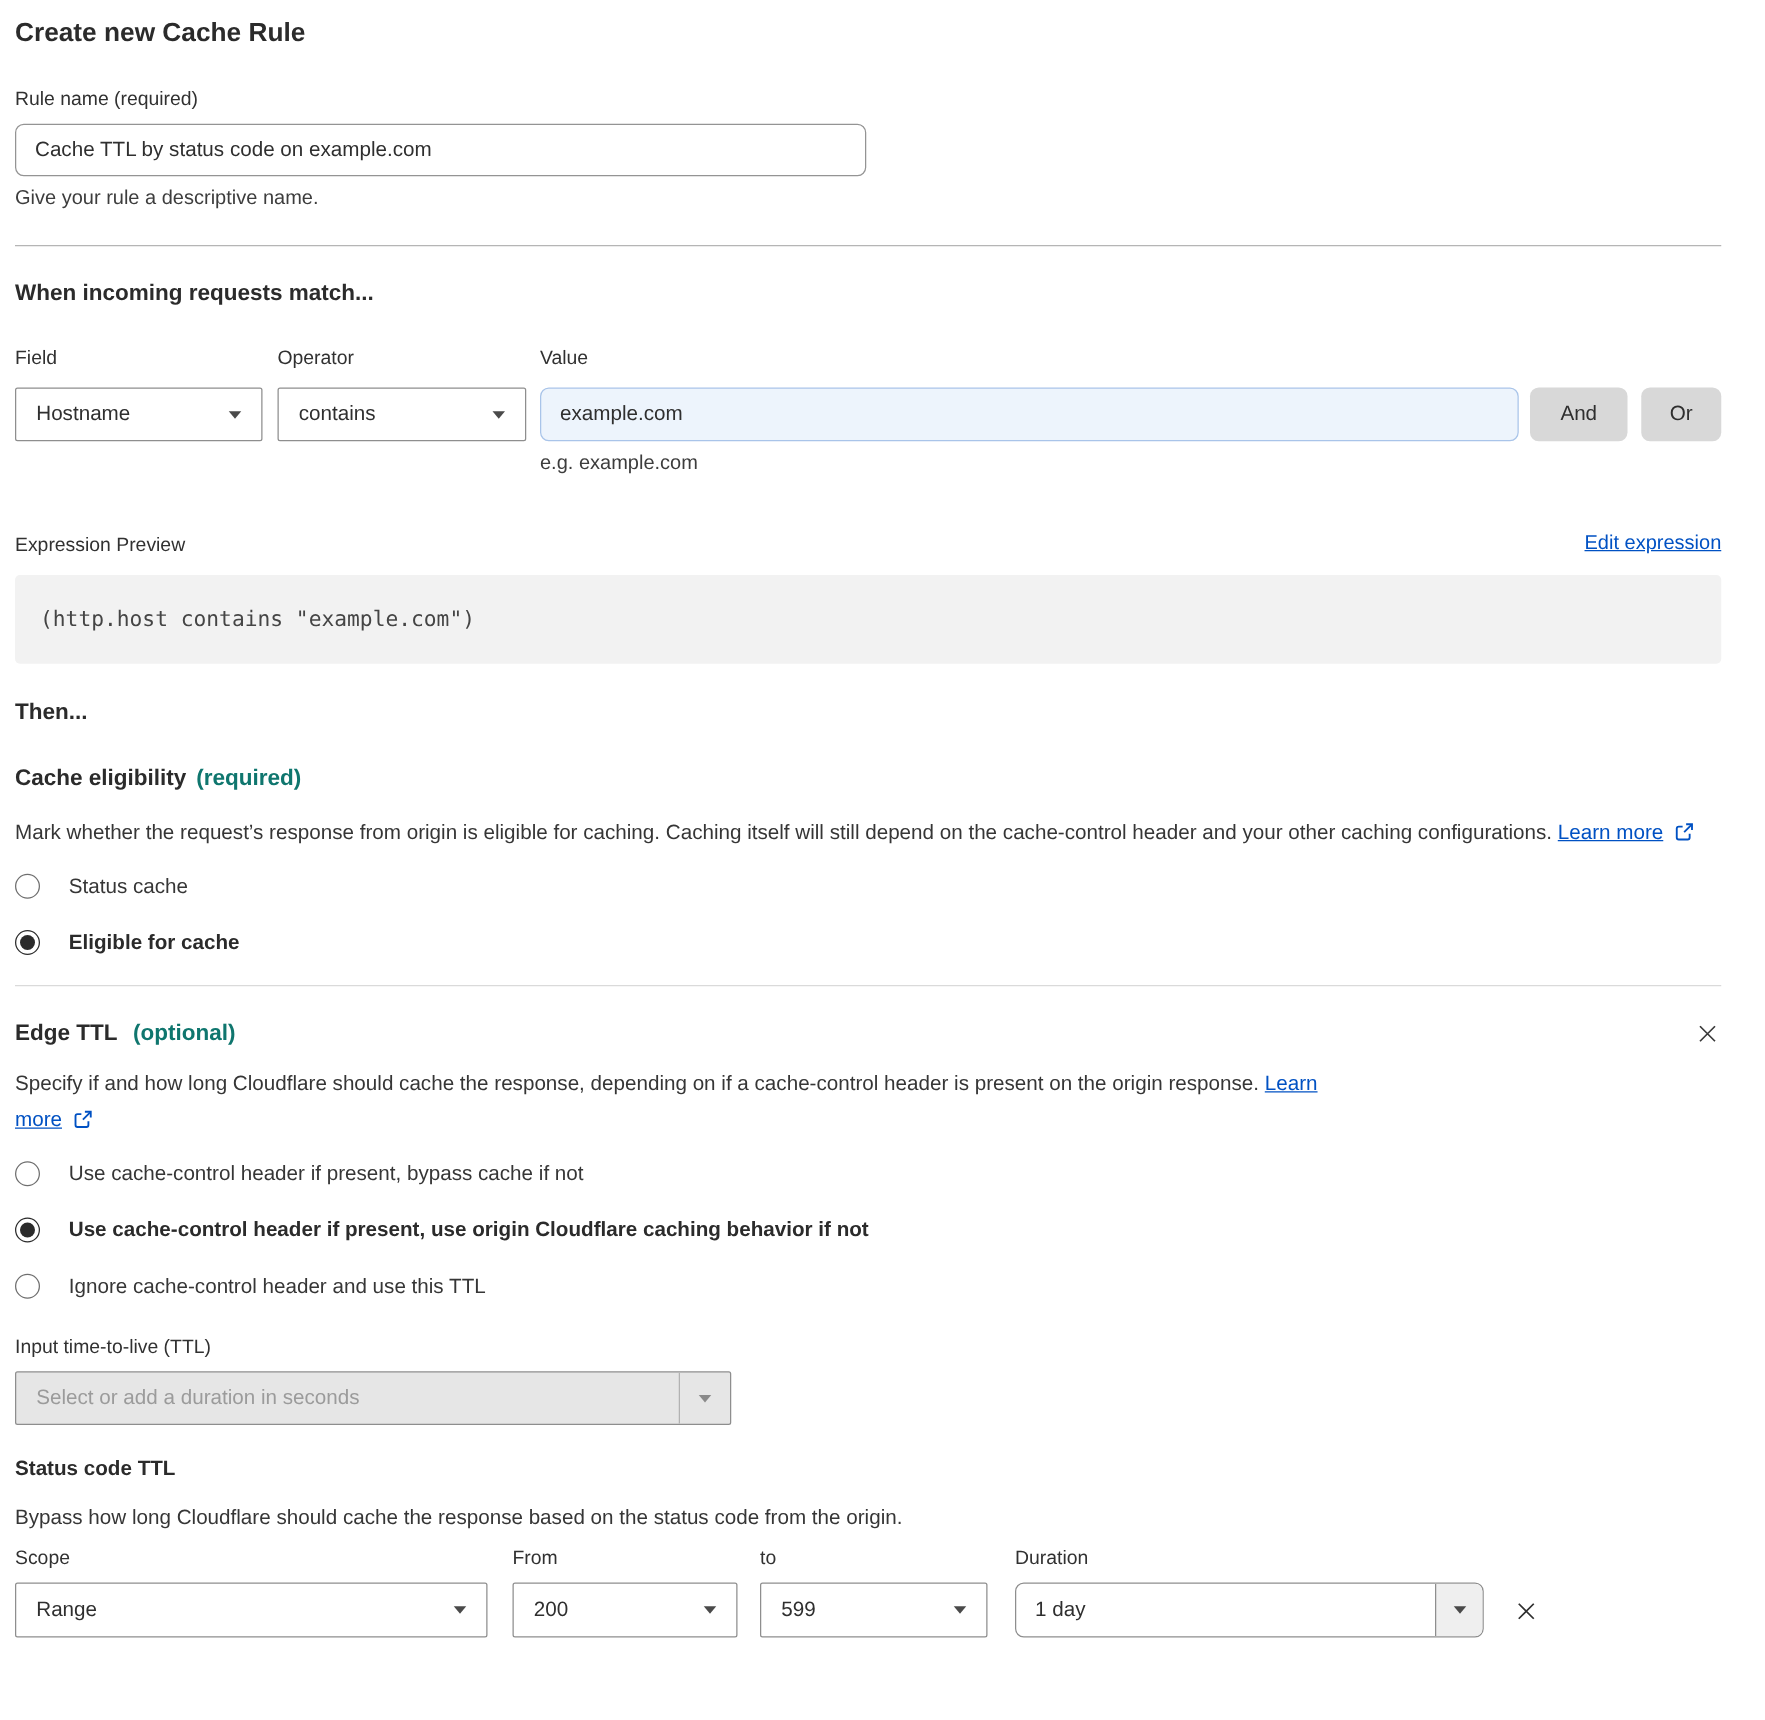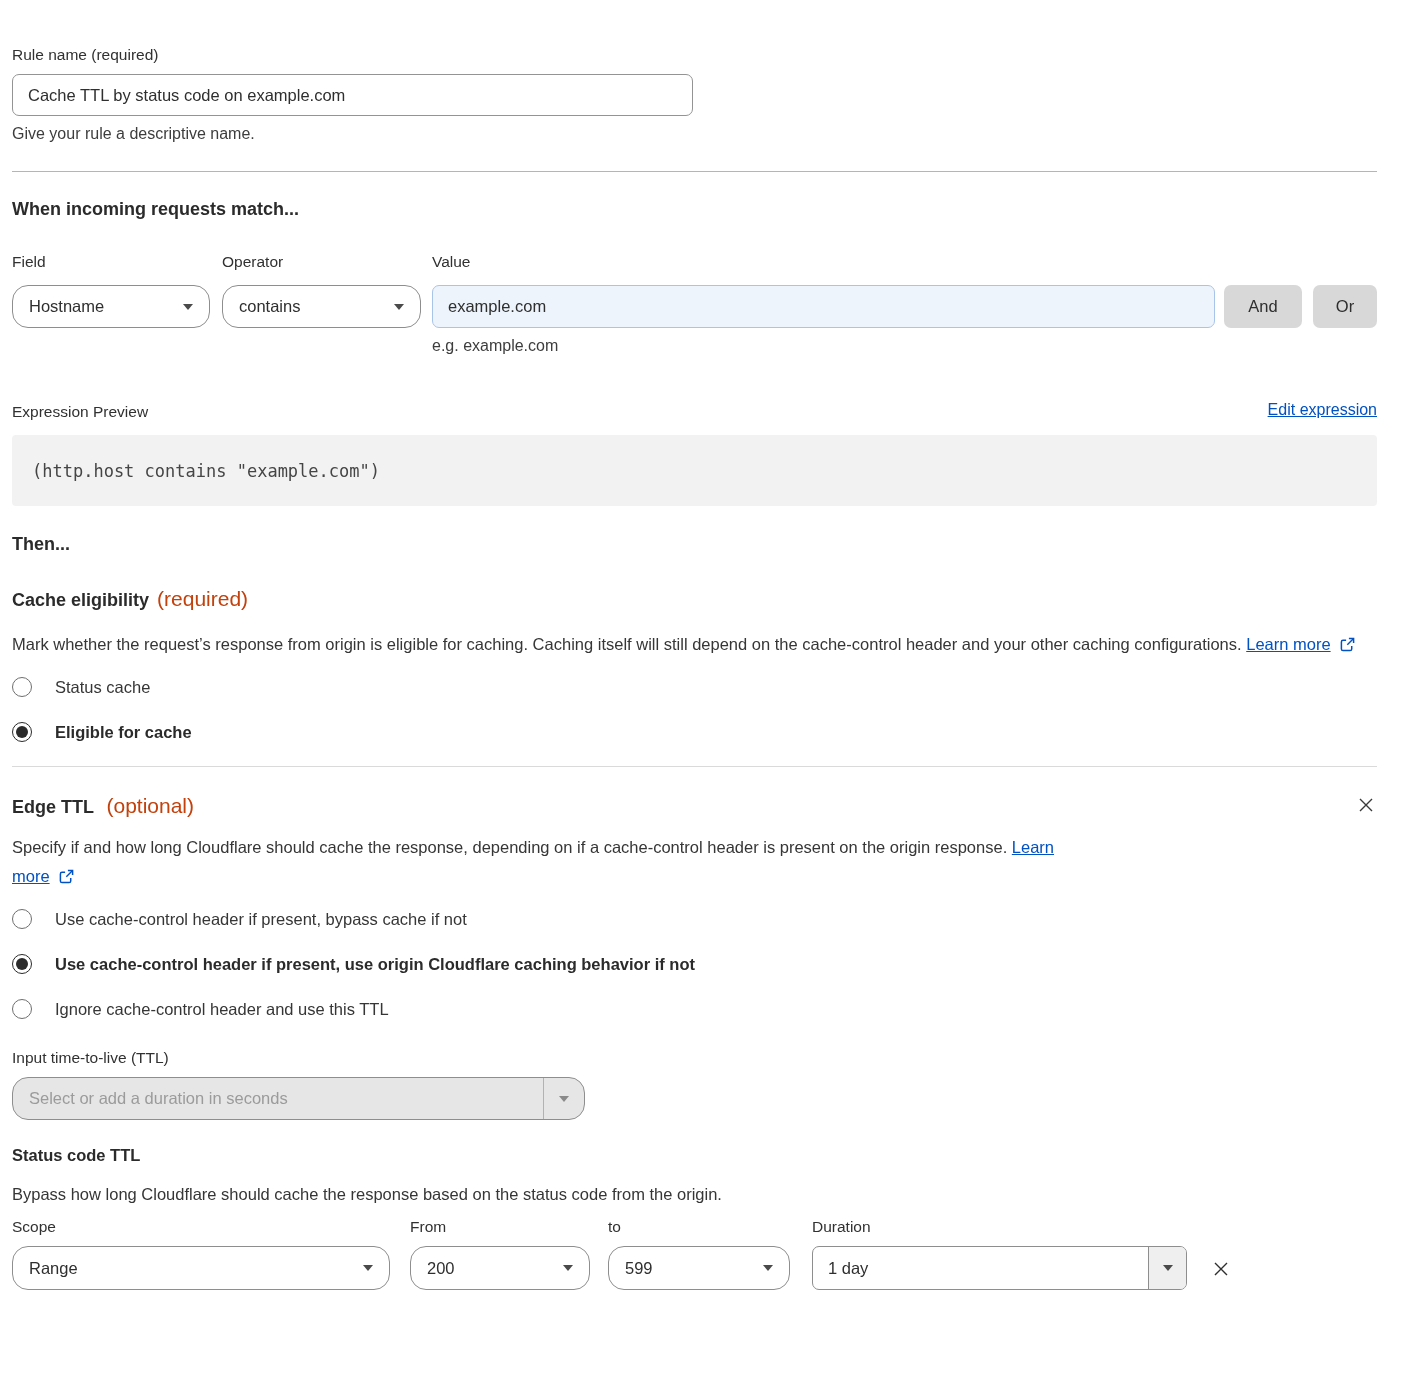--- a/index.html
+++ b/index.html
@@ -8,38 +8,38 @@
     width:1412px; min-height:1376px;
     font-family:"Liberation Sans", sans-serif;
     color:#313131;
     overflow:hidden;
   }
   .page { padding:14px 35px 26px 12px; }
 
   h1 { font-size:21px; font-weight:700; color:#2b2b2b; line-height:1.2; }
   .h2 { font-size:18px; font-weight:700; color:#2b2b2b; line-height:21px; }
   .h3 { font-size:18px; font-weight:700; color:#2b2b2b; }
-  .badge { font-size:21px; font-weight:400; color:#c2410c; margin-left:8px; }
+  .badge { font-size:18px; font-weight:700; color:#0f766e; margin-left:8px; }
 
   .field-label { font-size:15.5px; color:#313131; line-height:19px; }
   .help-text { font-size:16px; color:#3d3d3d; line-height:19px; }
   .desc { font-size:16.5px; color:#363636; line-height:29px; }
 
   .divider { border:none; border-top:1.5px solid #b5b5b5; margin-top:28px; }
   .divider.light { border-top-color:#dadada; }
 
   .text-input {
     height:42px; border:1px solid #949494; border-radius:7px;
     padding:0 15px; font-size:16.5px; font-family:"Liberation Sans", sans-serif;
     color:#2f2f2f; background:#fff; outline:none; display:block;
   }
   .rule-name-input { width:681px; margin-top:10px; }
 
   .select {
-    height:43px; border:1px solid #8e8e8e; border-radius:16px; background:#fff;
+    height:43px; border:1px solid #8e8e8e; border-radius:2px; background:#fff;
     display:flex; align-items:center; justify-content:space-between;
     padding:0 16px; font-size:16.5px; color:#2f2f2f; cursor:pointer;
   }
   .caret {
     width:0; height:0; flex-shrink:0;
     border-left:5.5px solid transparent; border-right:5.5px solid transparent;
     border-top:6.5px solid #4a4a4a;
   }
   .select.disabled { background:#e6e6e6; color:#9b9b9b; padding:0; overflow:hidden; cursor:default; }
   .select.disabled .sel-text { flex:1; padding:0 16px; }
@@ -115,20 +115,21 @@
   .combo-btn {
     width:38px; border:none; border-left:1px solid #8e8e8e; background:#efefef;
     display:flex; align-items:center; justify-content:center; cursor:pointer;
   }
 </style>
 </head>
 <body>
 
 <div class="page">
 
+  <h1>Create new Cache Rule</h1>
 
   <div class="field-label" style="margin-top:31px;">Rule name (required)</div>
   <input class="text-input rule-name-input" value="Cache TTL by status code on example.com" style="">
   <div class="help-text" style="margin-top:8px;">Give your rule a descriptive name.</div>
 
   <hr class="divider">
 
   <div class="h2" style="margin-top:27px;">When incoming requests match...</div>
 
   <div class="match-row">

